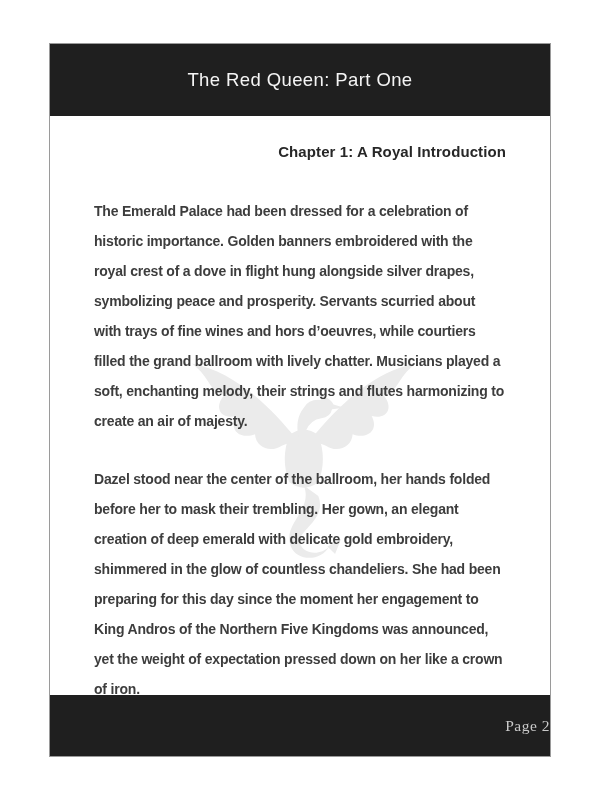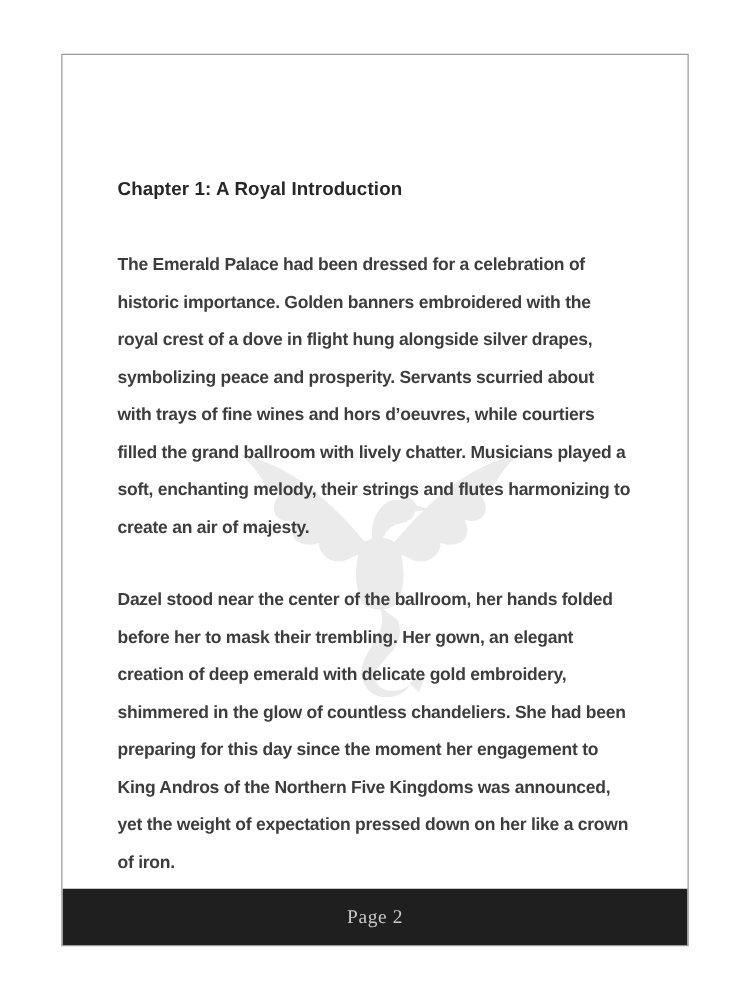--- a/index.html
+++ b/index.html
@@ -49,21 +49,21 @@
     position: absolute;
     top: 72px;
     left: 0; right: 0;
     bottom: 61px;
     padding: 0 44px;
     overflow: hidden;
   }
   .chapter-heading {
     margin-top: 27px;
     margin-bottom: 36px;
-    text-align: left;
+    text-align: right;
     font-size: 15px;
     font-weight: 700;
     letter-spacing: 0.1px;
     color: var(--heading-text);
   }
   .body-paragraph {
     font-size: 14px;
     line-height: 30px;
     letter-spacing: -0.2px;
     color: var(--body-text);
@@ -80,38 +80,41 @@
     width: 305px;
     height: 305px;
     z-index: 1;
     pointer-events: none;
   }
   .watermark-wrap svg { width: 100%; height: 100%; }
   .watermark-wrap path { fill: var(--watermark); }
   .page-footer {
     position: absolute;
     bottom: 0; left: 0; right: 0;
-    height: 45px;
+    height: 61px;
     background: var(--bar-bg);
     display: flex;
     align-items: center;
-    justify-content: center;
+    justify-content: flex-end;
   }
   .page-number {
     font-family: "Liberation Serif", "DejaVu Serif", serif;
     font-size: 15.5px;
     letter-spacing: 0.5px;
     color: var(--footer-text);
   }
 </style>
 </head>
 <body>
 
 <div class="page-card">
 
+  <div class="book-header">
+    <div class="book-title">The Red Queen: Part One</div>
+  </div>
 
   <div class="content-area">
 
     <div class="watermark-wrap">
       <svg viewBox="0 0 400 400" xmlns="http://www.w3.org/2000/svg" aria-hidden="true">
 
         <path d="M196,212 C158,165 112,122 58,112 C84,131 80,150 101,153 C86,170 96,186 116,181 C106,200 122,212 141,205 C142,222 161,230 176,220 Z"></path>
 
         <path d="M214,212 C252,165 298,122 352,112 C326,131 330,150 309,153 C324,170 314,186 294,181 C304,200 288,212 269,205 C268,222 249,230 234,220 Z"></path>
 

